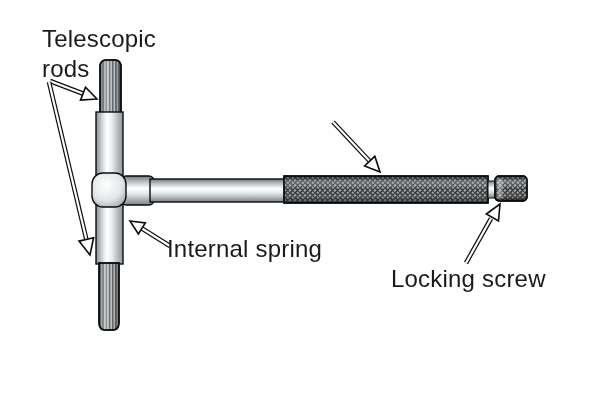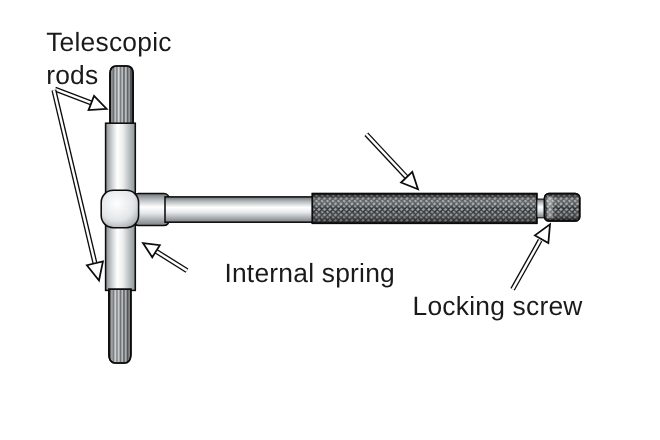--- a/index.html
+++ b/index.html
@@ -19,22 +19,22 @@
     position: absolute;
     font-size: 24px;
     line-height: 30px;
     color: var(--text, #1a1a1a);
     white-space: nowrap;
     letter-spacing: 0.2px;
   }
   .label.wrap { white-space: normal; }
   #label-telescopic { left: 42px; top: 24px; width: 130px; }
   #label-handle     { left: 296px; top: 94px; }
-  #label-spring     { left: 167px; top: 234px; margin-left: 37px; }
-  #label-screw      { left: 375px; top: 264px; }
+  #label-spring     { left: 167px; top: 234px; }
+  #label-screw      { left: 391px; top: 264px; }
 </style>
 </head>
 <body>
 
 <div class="stage">
 
   <svg width="600" height="400" viewBox="0 0 600 400">
     <defs>
 
       <linearGradient id="metalH" x1="0" y1="0" x2="1" y2="0">

